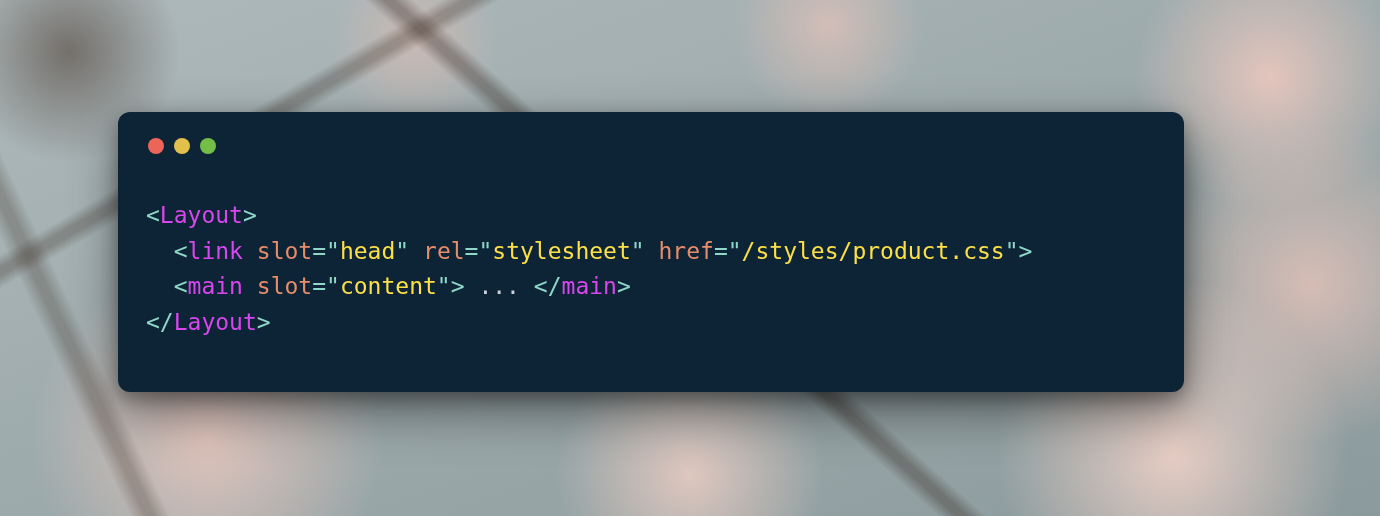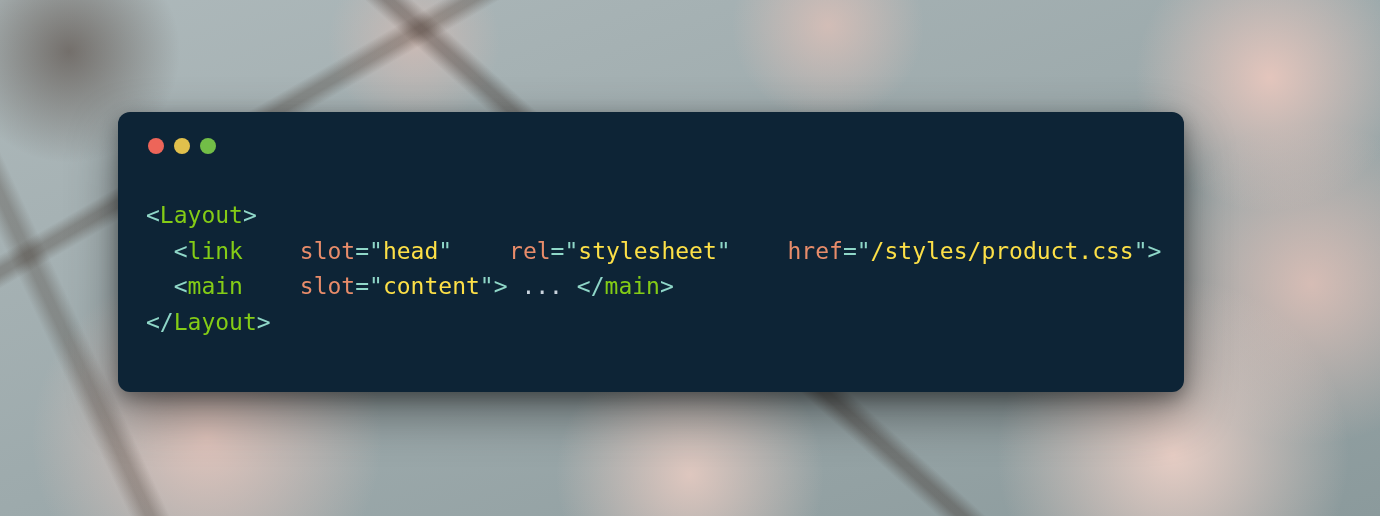--- a/index.html
+++ b/index.html
@@ -61,22 +61,22 @@
   .dot.yellow { background: #e1c04c; }
   .dot.green { background: #72be47; }
   pre.code {
     font-family: ui-monospace, "SF Mono", Menlo, Monaco, Consolas, monospace;
     font-size: 23px;
     line-height: 1.55;
     white-space: pre;
     color: #c9d4de;
   }
   .t-punc   { color: #8fd7c8; } 
-  .t-tag    { color: #84cc16; } 
-  .t-attr   { color: #e88c6a; margin-left: 43px; } 
+  .t-tag    { color: #d946ef; } 
+  .t-attr   { color: #e88c6a; } 
   .t-str    { color: #fde047; } 
   .t-text   { color: #c9d4de; } 
 </style>
 </head>
 <body>
 
 <div class="bg"></div>
 
 <div class="code-window">
   <div class="traffic-lights">

